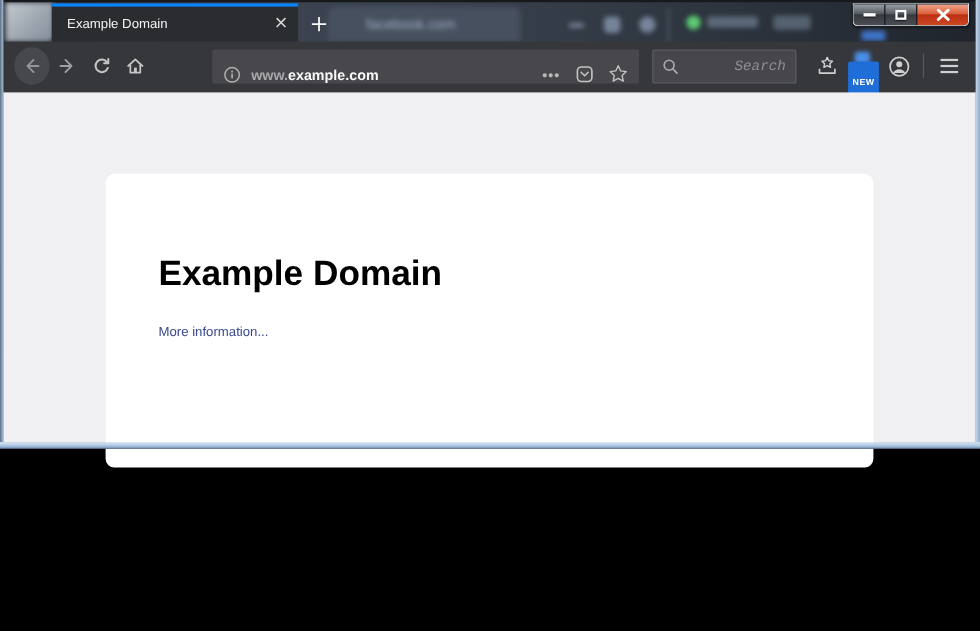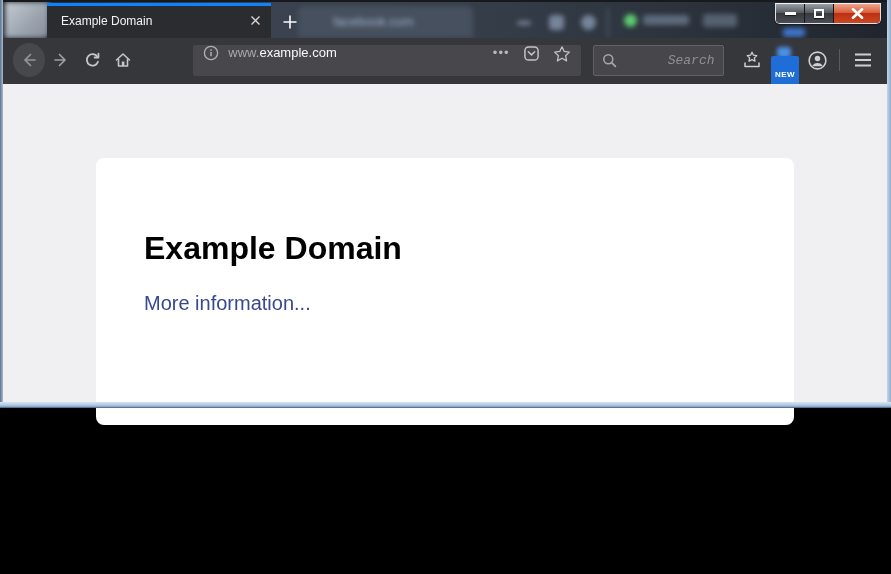--- a/index.html
+++ b/index.html
@@ -72,21 +72,21 @@
             align-items:center; padding:0 10px 0 8px; }
   .nav-icon { display:flex; align-items:center; justify-content:center; color:#c6c6c9; }
   .back-btn { width:34px; height:34px; border-radius:50%; background:#47484c; color:#94949a;
               display:flex; align-items:center; justify-content:center; margin-left:2px; }
   .fwd-btn, .reload-btn, .home-btn { width:30px; height:30px; }
   .fwd-btn { color:#9d9da2; margin-left:2px; }
   .reload-btn { margin-left:3px; }
   .home-btn { margin-left:2px; }
 
   .urlbar { margin-left:56px; width:408px; height:31px; background:#48484c; border-radius:2px;
-            display:flex; align-items:flex-start; padding:0 10px; }
+            display:flex; align-items:flex-end; padding:0 10px;font-weight:bold; }
   .url-info { color:#b1b1b3; display:flex; margin-right:9px; }
   .url-text { font-size:13px; flex:1; white-space:nowrap; overflow:hidden; }
   .url-prefix { color:#a9a9ad; }
   .url-domain { color:#f9f9fa; }
   .url-dots { color:#b8b8bb; font-size:13px; letter-spacing:1px; margin-right:13px; }
   .url-pocket { color:#c3c3c6; display:flex; margin-right:13px; }
   .url-star { color:#c3c3c6; display:flex; }
 
   .searchbox { margin-left:12px; width:131px; height:31px; background:#47474b;
                border:1px solid #606065; border-radius:2px; display:flex; align-items:center;
@@ -106,21 +106,21 @@
   .account-btn { margin-left:5px; width:30px; height:30px; color:#cfcfd2; }
   .toolbar-sep { width:1px; height:22px; background:#5a5a5f; margin:0 9px 0 7px; }
   .menu-btn { width:30px; height:30px; color:#cfcfd2; }
 
   
   .content { position:absolute; top:84px; left:0; right:0; bottom:0; background:#f0f0f2; }
   .card { width:698px; height:267px; margin:74px auto 0; background:#ffffff;
           border-radius:8px; padding:44px 48px 0; overflow:hidden; }
   .card h1 { margin:28px 0 25px; font-size:32px; font-weight:bold; color:#000; }
   .card p { font-size:16px; line-height:18px; color:#1c1c1c; margin:0 0 19px; }
-  .card a { font-size:20px; color:#38488f; text-decoration:none; }
+  .card a { font-size:12px; color:#38488f; text-decoration:none; }
 
   svg { display:block; }
 </style>
 </head>
 <body>
 
 <div class="window">
   <div class="inner">
 
     <div class="titlebar">

